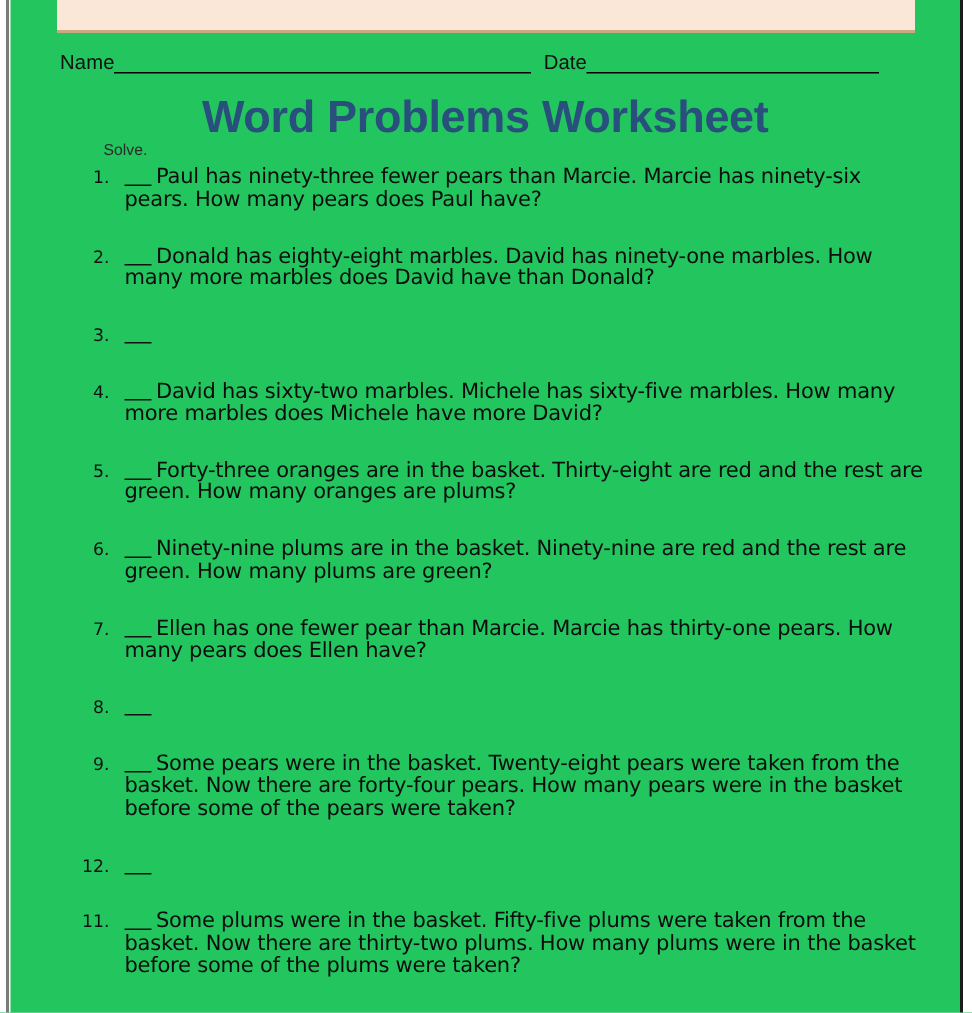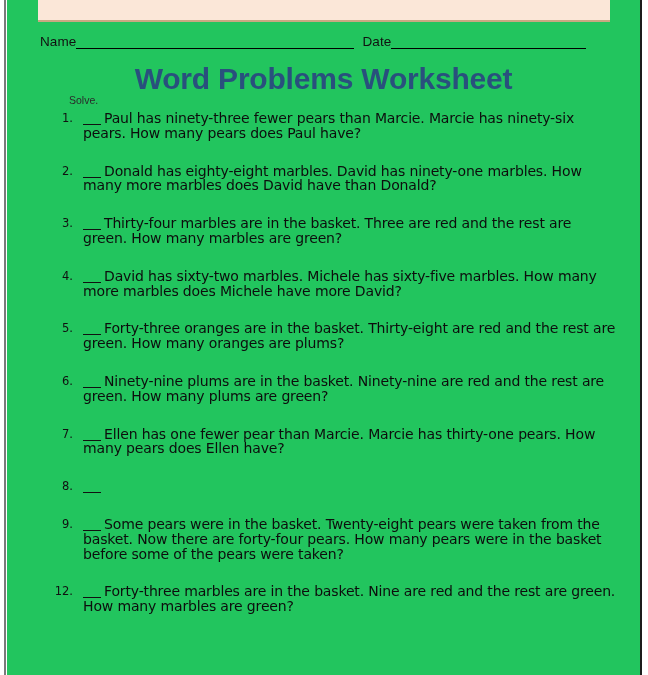--- a/index.html
+++ b/index.html
@@ -180,21 +180,21 @@
       </div>
       <div class="problem">
         <div class="num">2.</div>
         <div class="body">
           <div class="qtext"><span class="blank"></span><span>Donald has eighty-eight marbles. David has ninety-one marbles. How many more marbles does David have than Donald?</span></div>
         </div>
       </div>
       <div class="problem">
         <div class="num">3.</div>
         <div class="body">
-          <div class="qtext"><span class="blank"></span><span>Thirty-four marbles are in the basket. Three are red and the rest are green. How many marbles are green?</span></div>
+          <div class="qtext"><span class="blank"></span></div>
         </div>
       </div>
       <div class="problem">
         <div class="num">4.</div>
         <div class="body">
           <div class="qtext"><span class="blank"></span><span>David has sixty-two marbles. Michele has sixty-five marbles. How many more marbles does Michele have more David?</span></div>
         </div>
       </div>
       <div class="problem">
         <div class="num">5.</div>
@@ -222,18 +222,24 @@
       </div>
       <div class="problem">
         <div class="num">9.</div>
         <div class="body">
           <div class="qtext"><span class="blank"></span><span>Some pears were in the basket. Twenty-eight pears were taken from the basket. Now there are forty-four pears. How many pears were in the basket before some of the pears were taken?</span></div>
         </div>
       </div>
       <div class="problem">
         <div class="num">12.</div>
         <div class="body">
-          <div class="qtext"><span class="blank"></span><span>Forty-three marbles are in the basket. Nine are red and the rest are green. How many marbles are green?</span></div>
+          <div class="qtext"><span class="blank"></span></div>
+        </div>
+      </div>
+      <div class="problem">
+        <div class="num">11.</div>
+        <div class="body">
+          <div class="qtext"><span class="blank"></span><span>Some plums were in the basket. Fifty-five plums were taken from the basket. Now there are thirty-two plums. How many plums were in the basket before some of the plums were taken?</span></div>
         </div>
       </div>
     </div>
 
 </div>
 
 </body></html>

